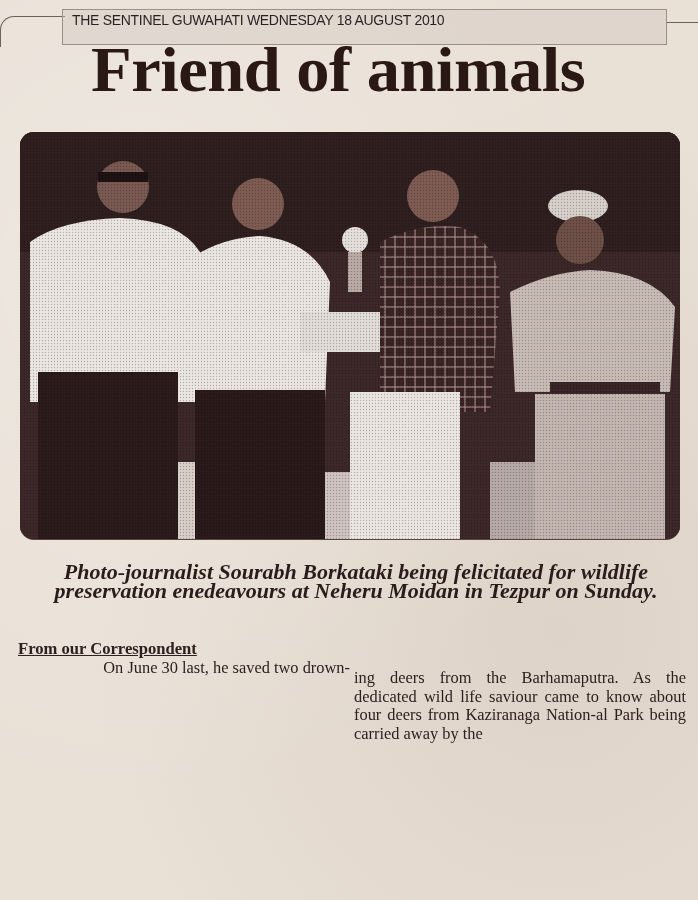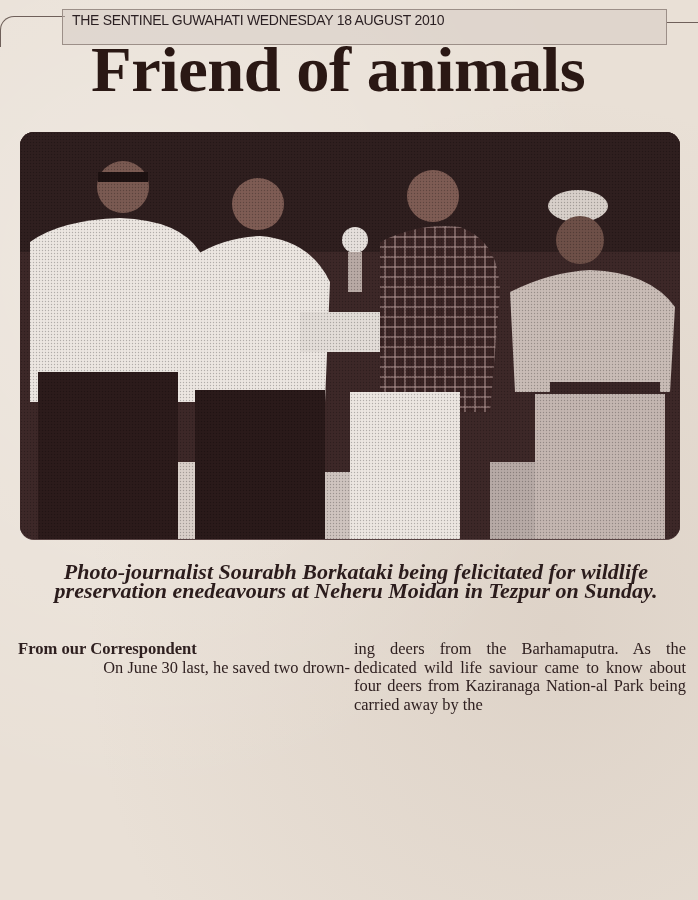--- a/index.html
+++ b/index.html
@@ -56,21 +56,21 @@
   .caption .credit { display: block; }
   .col {
     position: absolute; top: 640px; width: 332px;
     font-size: 16.4px; line-height: 18.6px; color: #2f2020;
     text-align: justify; hyphens: manual;
   }
   .col.left { left: 18px; }
   .col.right { left: 354px; }
   .col p { margin: 0; text-indent: 28px; }
   .col p.no-indent { text-indent: 0; }
-  .byline { font-weight: bold; font-size: 16.6px; display: block; }
+  .byline { font-weight: bold; font-size: 16.6px; display: block; text-decoration: underline; }
   .dateline-lead { font-weight: bold; }
 </style>
 </head>
 <body>
 
 <div class="frame-line"></div>
 <div class="frame-line-right"></div>
 
 <div class="dateline-box"></div>
 <div class="dateline">THE SENTINEL GUWAHATI WEDNESDAY 18 AUGUST 2010</div>
@@ -125,14 +125,14 @@
 <div class="caption">
   <span>Photo-journalist Sourabh Borkataki being felicitated for wildlife preservation enedeavours at Neheru Moidan in Tezpur on Sunday.</span>
 </div>
 
 <div class="col left">
   <span class="byline">From our Correspondent</span>
   <p style="text-align:right;">On June 30 last, he saved two drown-</p>
 </div>
 
 <div class="col right">
-  <p class="no-indent" style="text-align-last:left;">ing deers from the Barhamaputra. As the dedicated wild life saviour came to know about four deers from Kaziranaga Nation-al Park being carried away by the</p>
+  <p class="no-indent" style="text-align-last:left;margin-top:29px;">ing deers from the Barhamaputra. As the dedicated wild life saviour came to know about four deers from Kaziranaga Nation-al Park being carried away by the</p>
 </div>
 
 </body></html>

